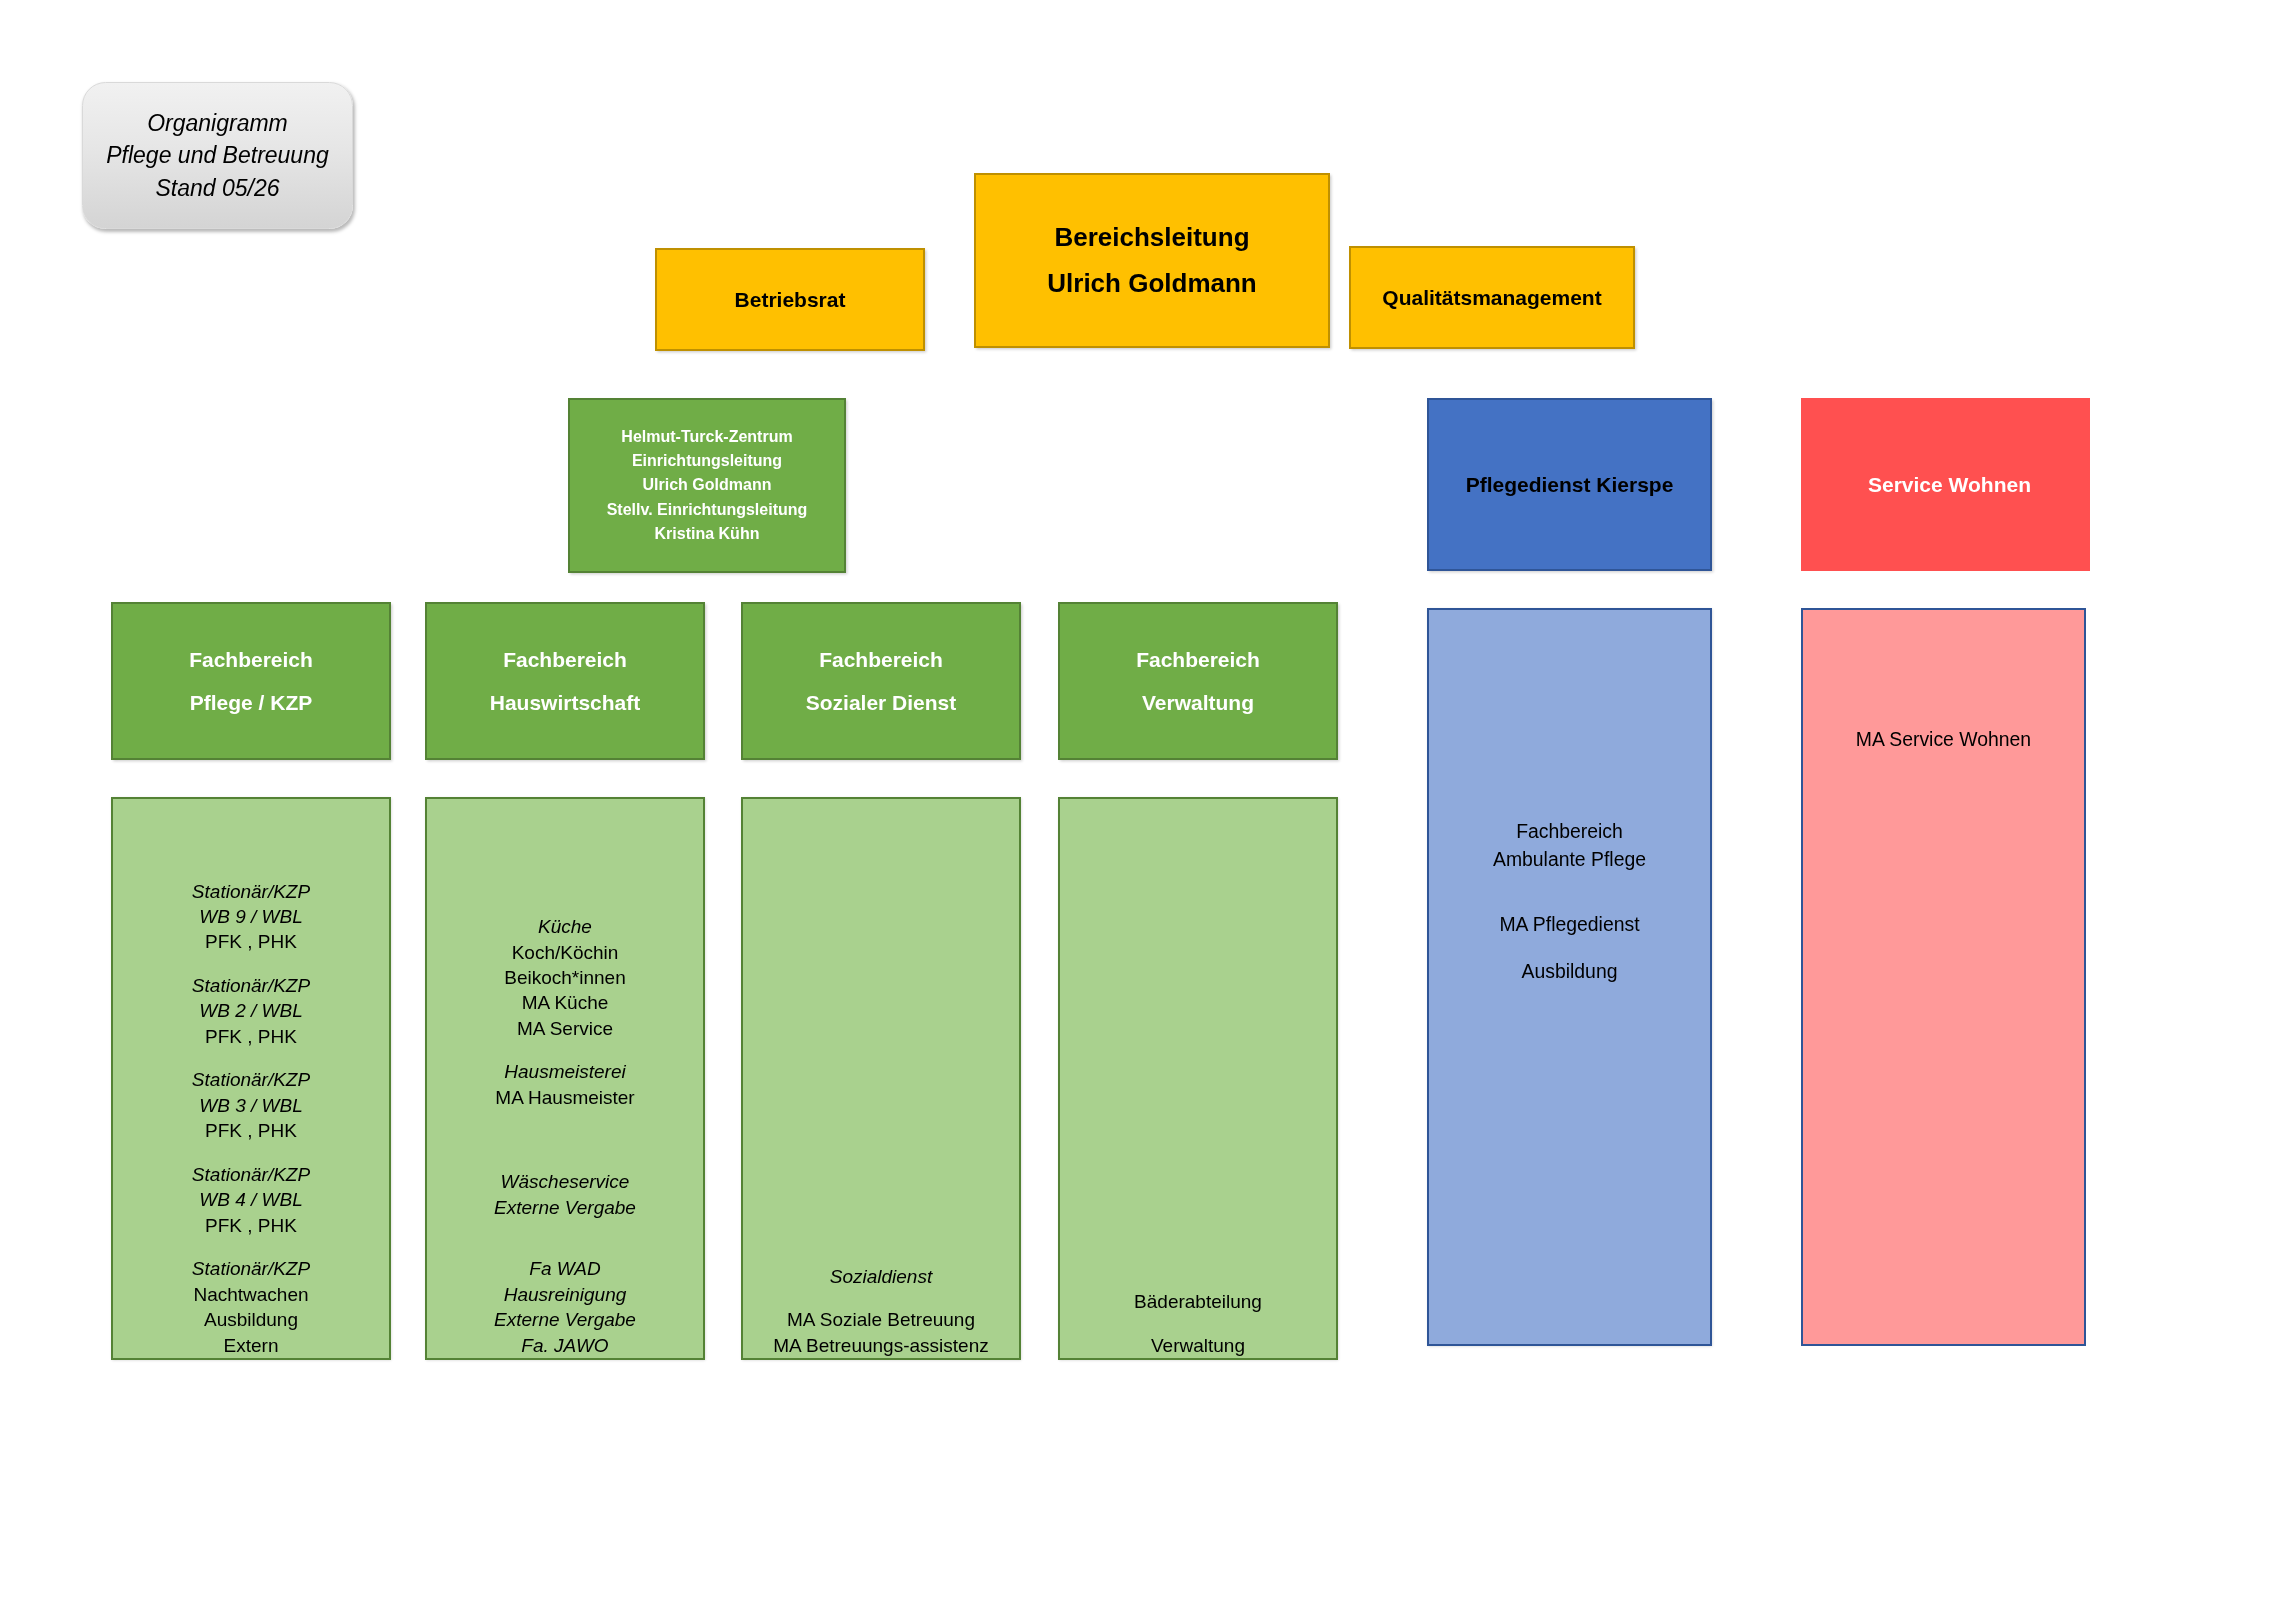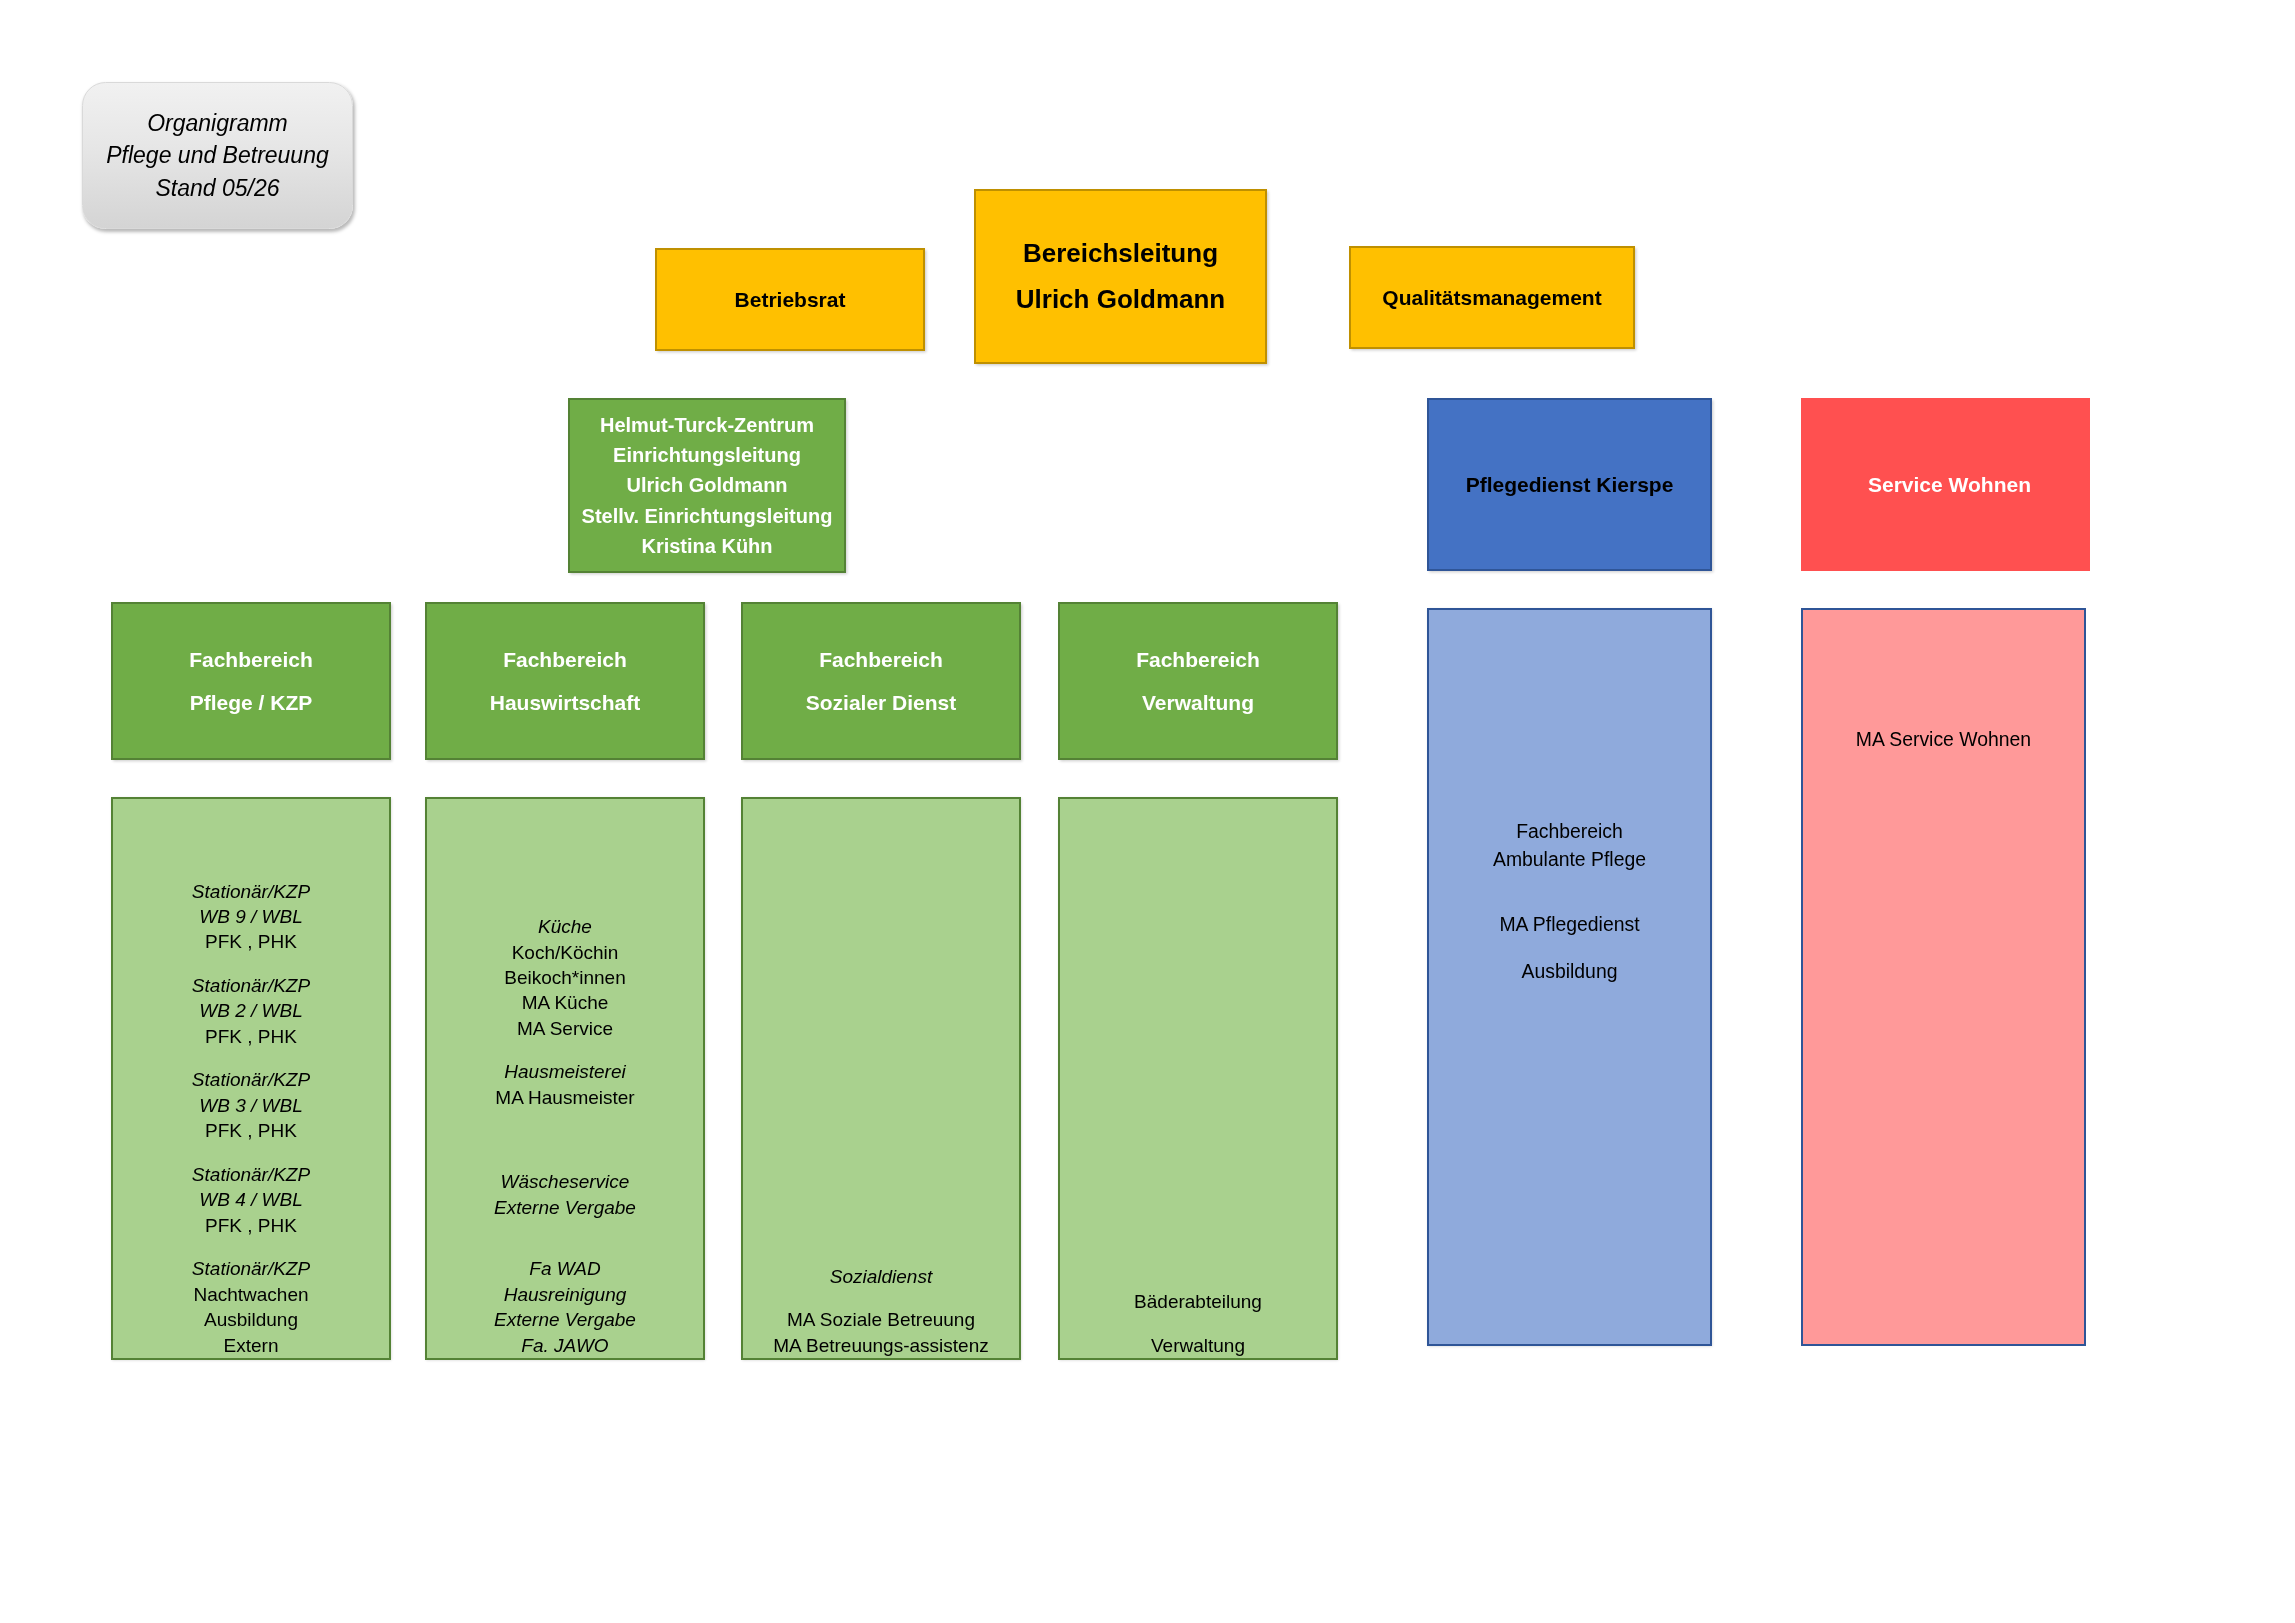--- a/index.html
+++ b/index.html
@@ -59,21 +59,21 @@
   .green {
     background: #70ad47;
     border: 2.1px solid #548235;
     color: #ffffff;
     justify-content: center;
     box-shadow: 2.1px 2.1px 2.8px rgba(0,0,0,0.20);
     font-size: 21px;
     line-height: 1.55;
     font-weight: bold;
   }
-  .green.zentrum { font-size: 20px; line-height: 1.52; }
+  .green.zentrum { font-size: 16px; line-height: 1.52; }
   .green.fb { font-weight: bold; line-height: 2.05; }
 
   
   .lightgreen {
     background: #a9d18e;
     border: 2.1px solid #548235;
     color: #000000;
     justify-content: flex-end;
     padding-top: 15.3px;
     font-size: 19px;
@@ -135,21 +135,21 @@
       <span class="ln">Stand 05/26</span>
     </div>
   </div>
 
   <div class="box orange small" style="left:655px; top:248px; width:270px; height:103px;">
     <div class="lines">
       <span class="ln">Betriebsrat</span>
     </div>
   </div>
 
-  <div class="box orange big" style="left:974px; top:189px; width:293px; height:175px;">
+  <div class="box orange big" style="left:974px; top:173px; width:356px; height:175px;">
     <div class="lines">
       <span class="ln">Bereichsleitung</span>
       <span class="ln">Ulrich Goldmann</span>
     </div>
   </div>
 
   <div class="box orange small" style="left:1349px; top:246px; width:286px; height:103px;">
     <div class="lines">
       <span class="ln">Qualitätsmanagement</span>
     </div>

